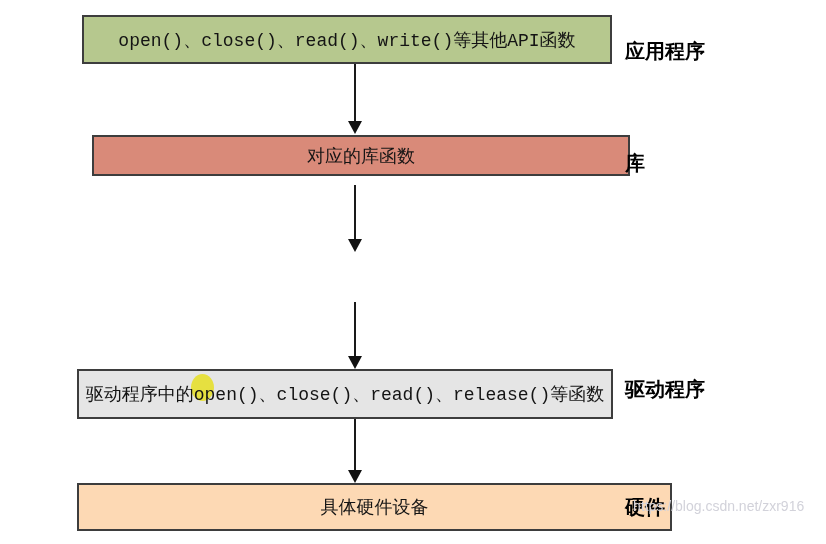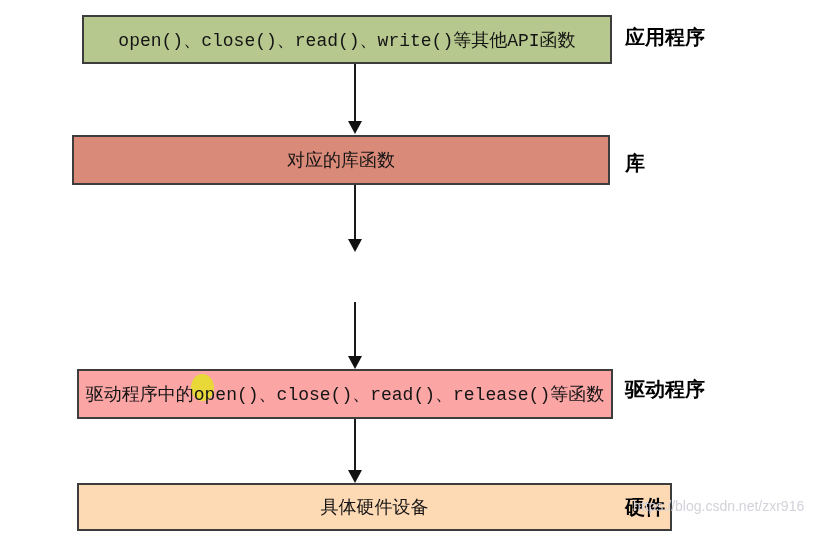--- a/index.html
+++ b/index.html
@@ -9,31 +9,31 @@
   }
   .box{
     position:absolute;border:2px solid #3d3d3d;box-sizing:border-box;
     display:flex;align-items:center;justify-content:center;
     font-size:18px;color:#141414;
     font-family:"Liberation Mono","DejaVu Sans Mono",monospace;
     white-space:nowrap;
   }
   .box .box-text{position:relative;z-index:2;}
   #box-application{left:82px;top:15px;width:530px;height:49px;}
-  #box-library{left:72px;top:135px;width:538px;height:50px;}
+  #box-library{left:92px;top:135px;width:538px;height:41px;}
   #box-kernel{left:77px;top:252px;width:536px;height:50px;}
   #box-driver{left:77px;top:369px;width:536px;height:50px;}
   #box-hardware{left:77px;top:483px;width:595px;height:48px;}
 
   .side-label{
     position:absolute;left:625px;display:flex;align-items:center;
     font-weight:bold;font-size:20px;color:#000;
     font-family:"DejaVu Sans","Liberation Sans",sans-serif;white-space:nowrap;
   }
-  #label-application{top:13px;height:49px;text-align:center;}
+  #label-application{top:27px;height:49px;text-align:center;}
   #label-library{top:138px;height:50px;}
   #label-kernel{top:252px;height:50px;}
   #label-driver{top:364px;height:50px;}
   #label-hardware{top:483px;height:48px;}
 
   .arrow{
     position:absolute;left:347px;width:15px;
     display:flex;flex-direction:column;align-items:center;
   }
   .arrow .arrow-line{width:2px;flex:1 1 auto;background:#1a1a1a;}
@@ -80,21 +80,21 @@
     <div class="arrow-line" style="background-color: rgb(26, 26, 26);"></div>
     <div class="arrow-head"></div>
   </div>
 
 
   <div class="arrow" id="arrow-3">
     <div class="arrow-line" style="background-color: rgb(26, 26, 26);"></div>
     <div class="arrow-head"></div>
   </div>
 
-  <div class="box" id="box-driver" style="background-color: #fca5a5;">
+  <div class="box" id="box-driver" style="background-color: #e5e5e5;">
     <span class="box-text">驱动程序中的open()、close()、read()、release()等函数</span>
   </div>
   <div class="highlight-dot" style="background-color: rgb(230, 223, 46);"></div>
   <div class="side-label" id="label-driver">驱动程序</div>
 
   <div class="arrow" id="arrow-4">
     <div class="arrow-line" style="background-color: rgb(26, 26, 26);"></div>
     <div class="arrow-head"></div>
   </div>
 

